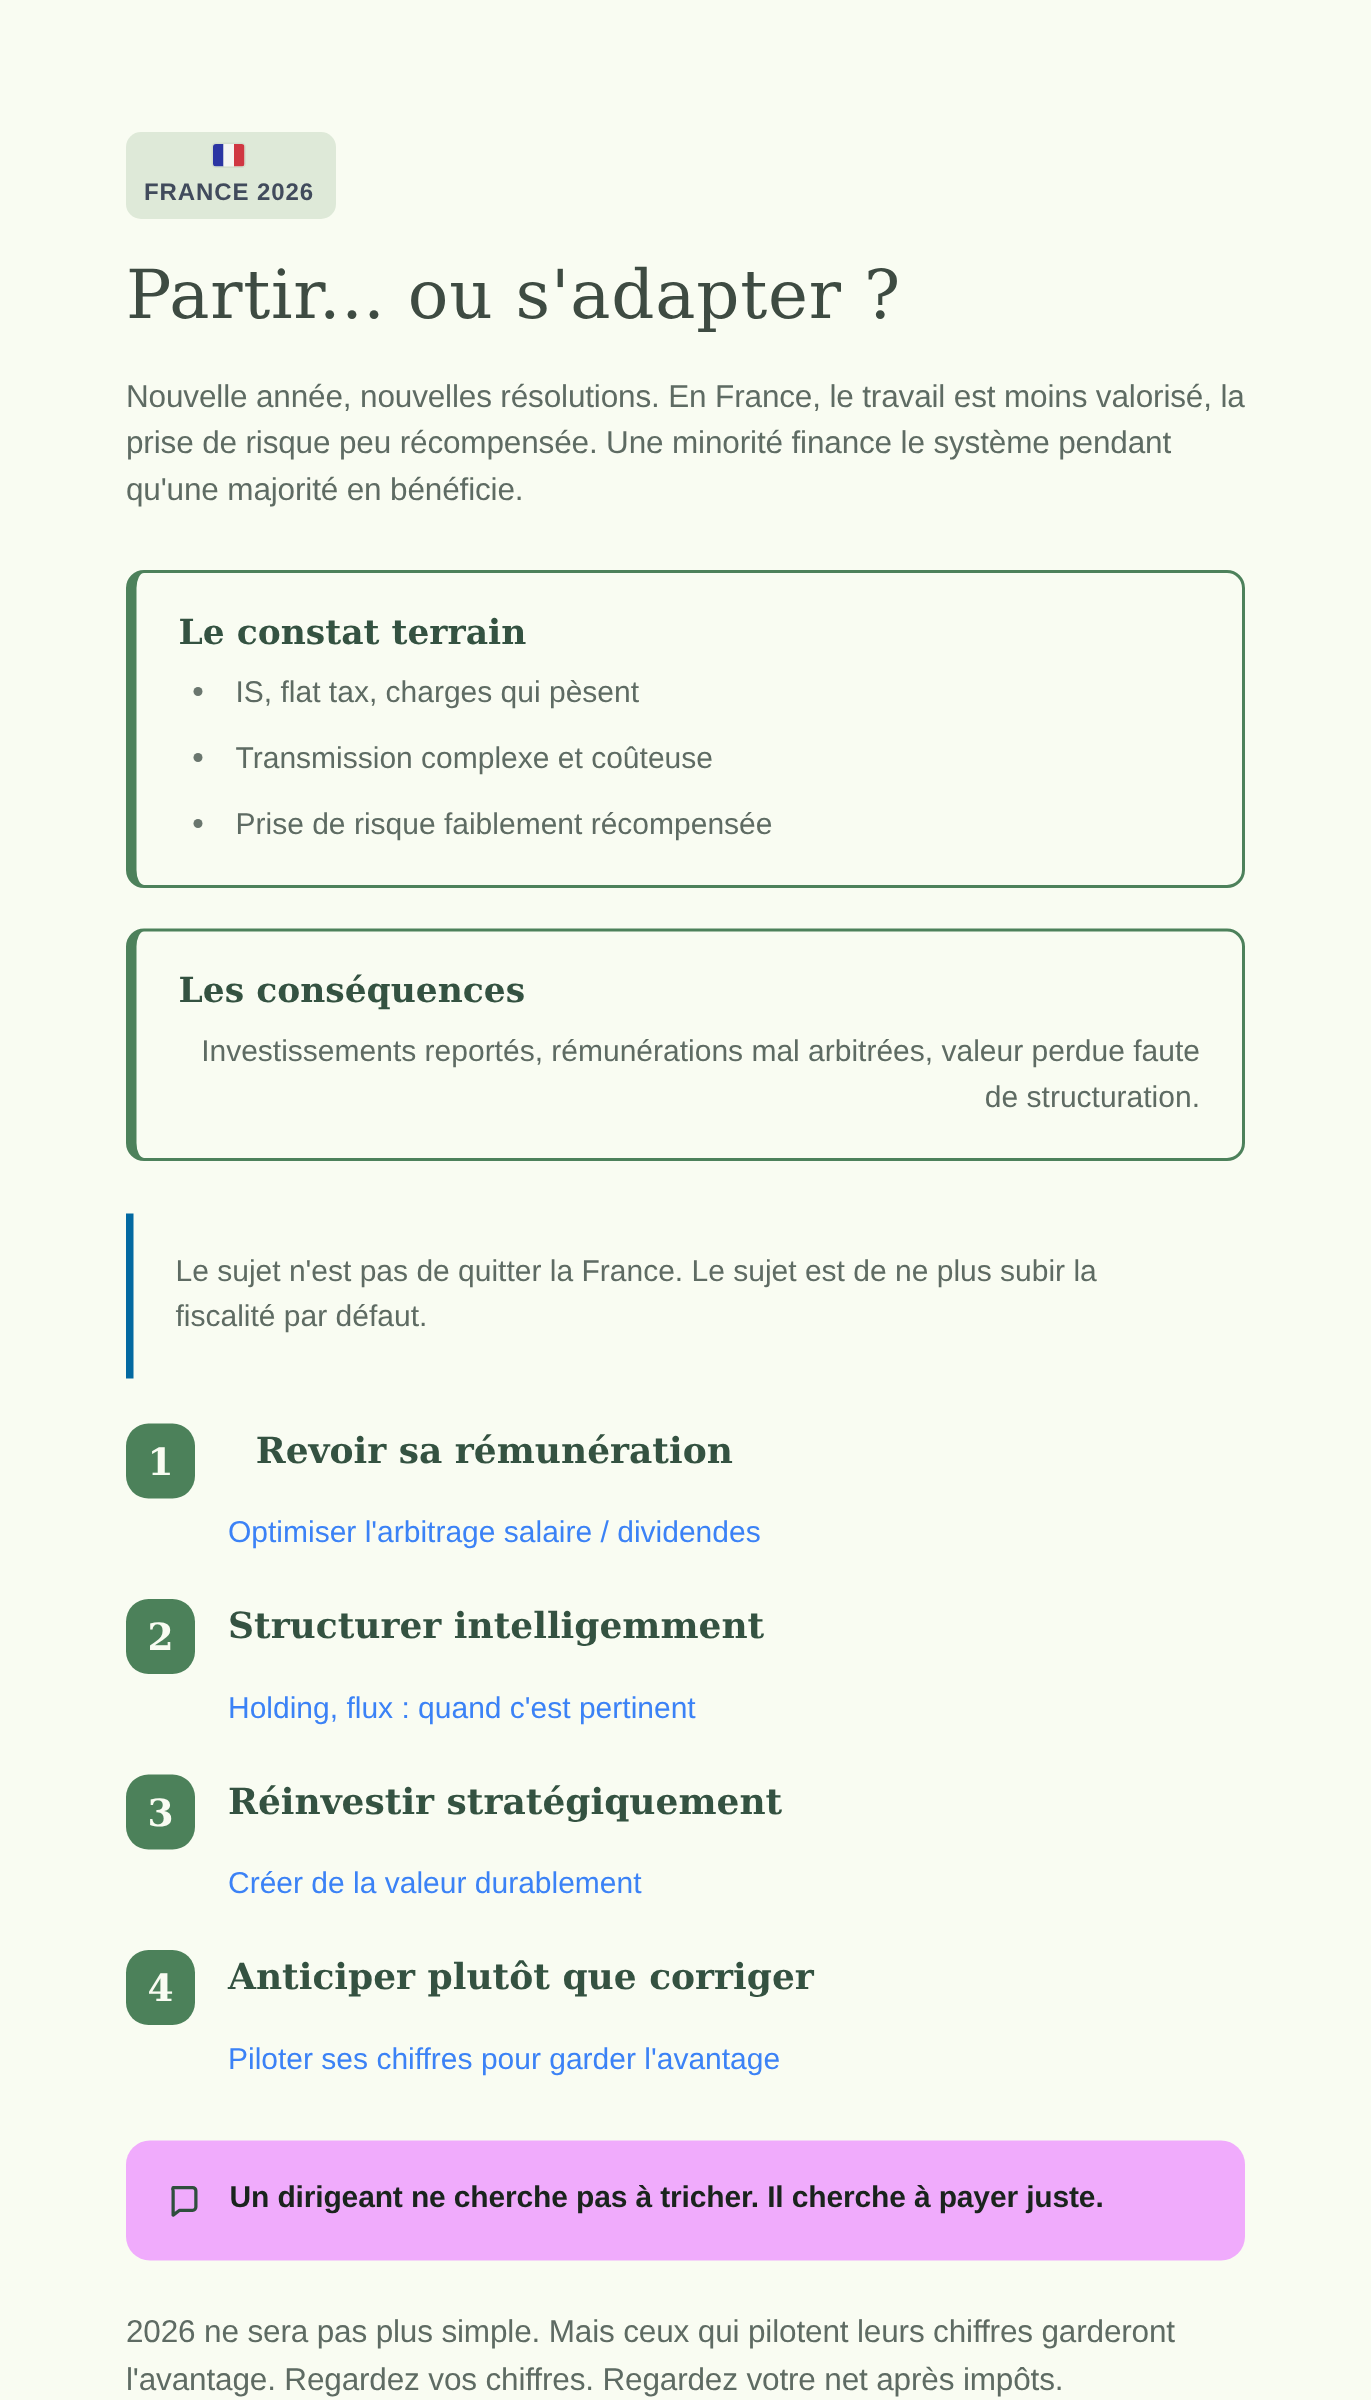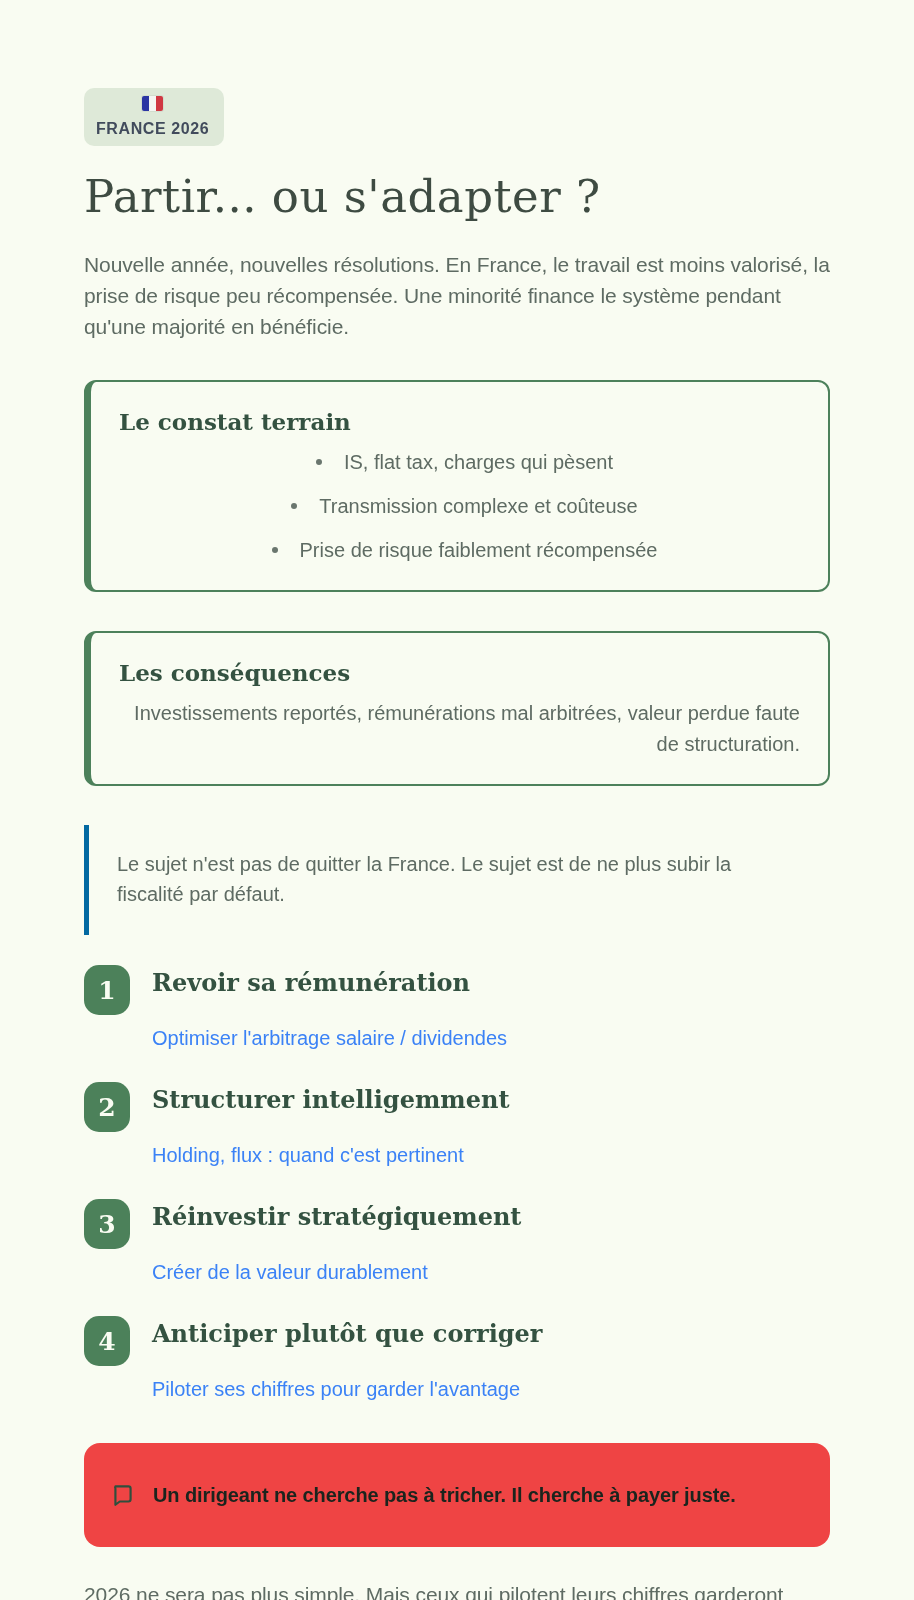--- a/index.html
+++ b/index.html
@@ -60,36 +60,35 @@
     margin-bottom: 38px;
     letter-spacing: -0.1px;
   }
 
   
   .green-box {
     border: 2px solid #4d815b;
     border-left: 7px solid #4d815b;
     border-radius: 12px;
     padding: 26px 28px 24px 28px;
-    margin-bottom: 39px;
+    margin-bottom: 27px;
   }
   .green-box h2 {
     font-family: "DejaVu Serif", "Liberation Serif", serif;
     font-weight: 700;
     font-size: 23px;
     color: #345241;
     margin-bottom: 12px;
   }
   .green-box ul { list-style: none; margin-top: 16px; }
   .green-box li {
     display: flex;
     align-items: baseline;
     font-size: 20px;
     margin-bottom: 21px;
-    justify-content: center;
   }
   .green-box li:last-child { margin-bottom: 4px; }
   .dot {
     width: 6px; height: 6px;
     background: #6a766e;
     border-radius: 50%;
     margin: 0 22px 0 10px;
     flex: none;
     position: relative;
     top: -4px;
@@ -131,34 +130,35 @@
     display: flex;
     align-items: center;
     justify-content: center;
   }
   .step-body { padding-top: 3px; }
   .step-title {
     font-family: "DejaVu Serif", "Liberation Serif", serif;
     font-weight: 700;
     font-size: 24px;
     color: #345241;
+    text-align: center;
   }
   .step-sub {
     font-size: 20px;
     margin-top: 30px;
     color: #3b82f6;
   }
 
   
   .highlight {
-    background: #ef4444;
+    background: #f0abfc;
     border-radius: 16px;
-    padding: 39px 26px;
-    display: flex;
-    align-items: center;
+    padding: 27px 26px;
+    display: flex;
+    align-items: flex-start;
     gap: 17px;
     margin-top: 42px;
     margin-bottom: 32px;
   }
   .highlight .msg-icon { flex: none; display: flex; }
   .highlight-text {
     font-size: 20px;
     font-weight: 700;
     color: #1a241d;
     letter-spacing: -0.1px;

